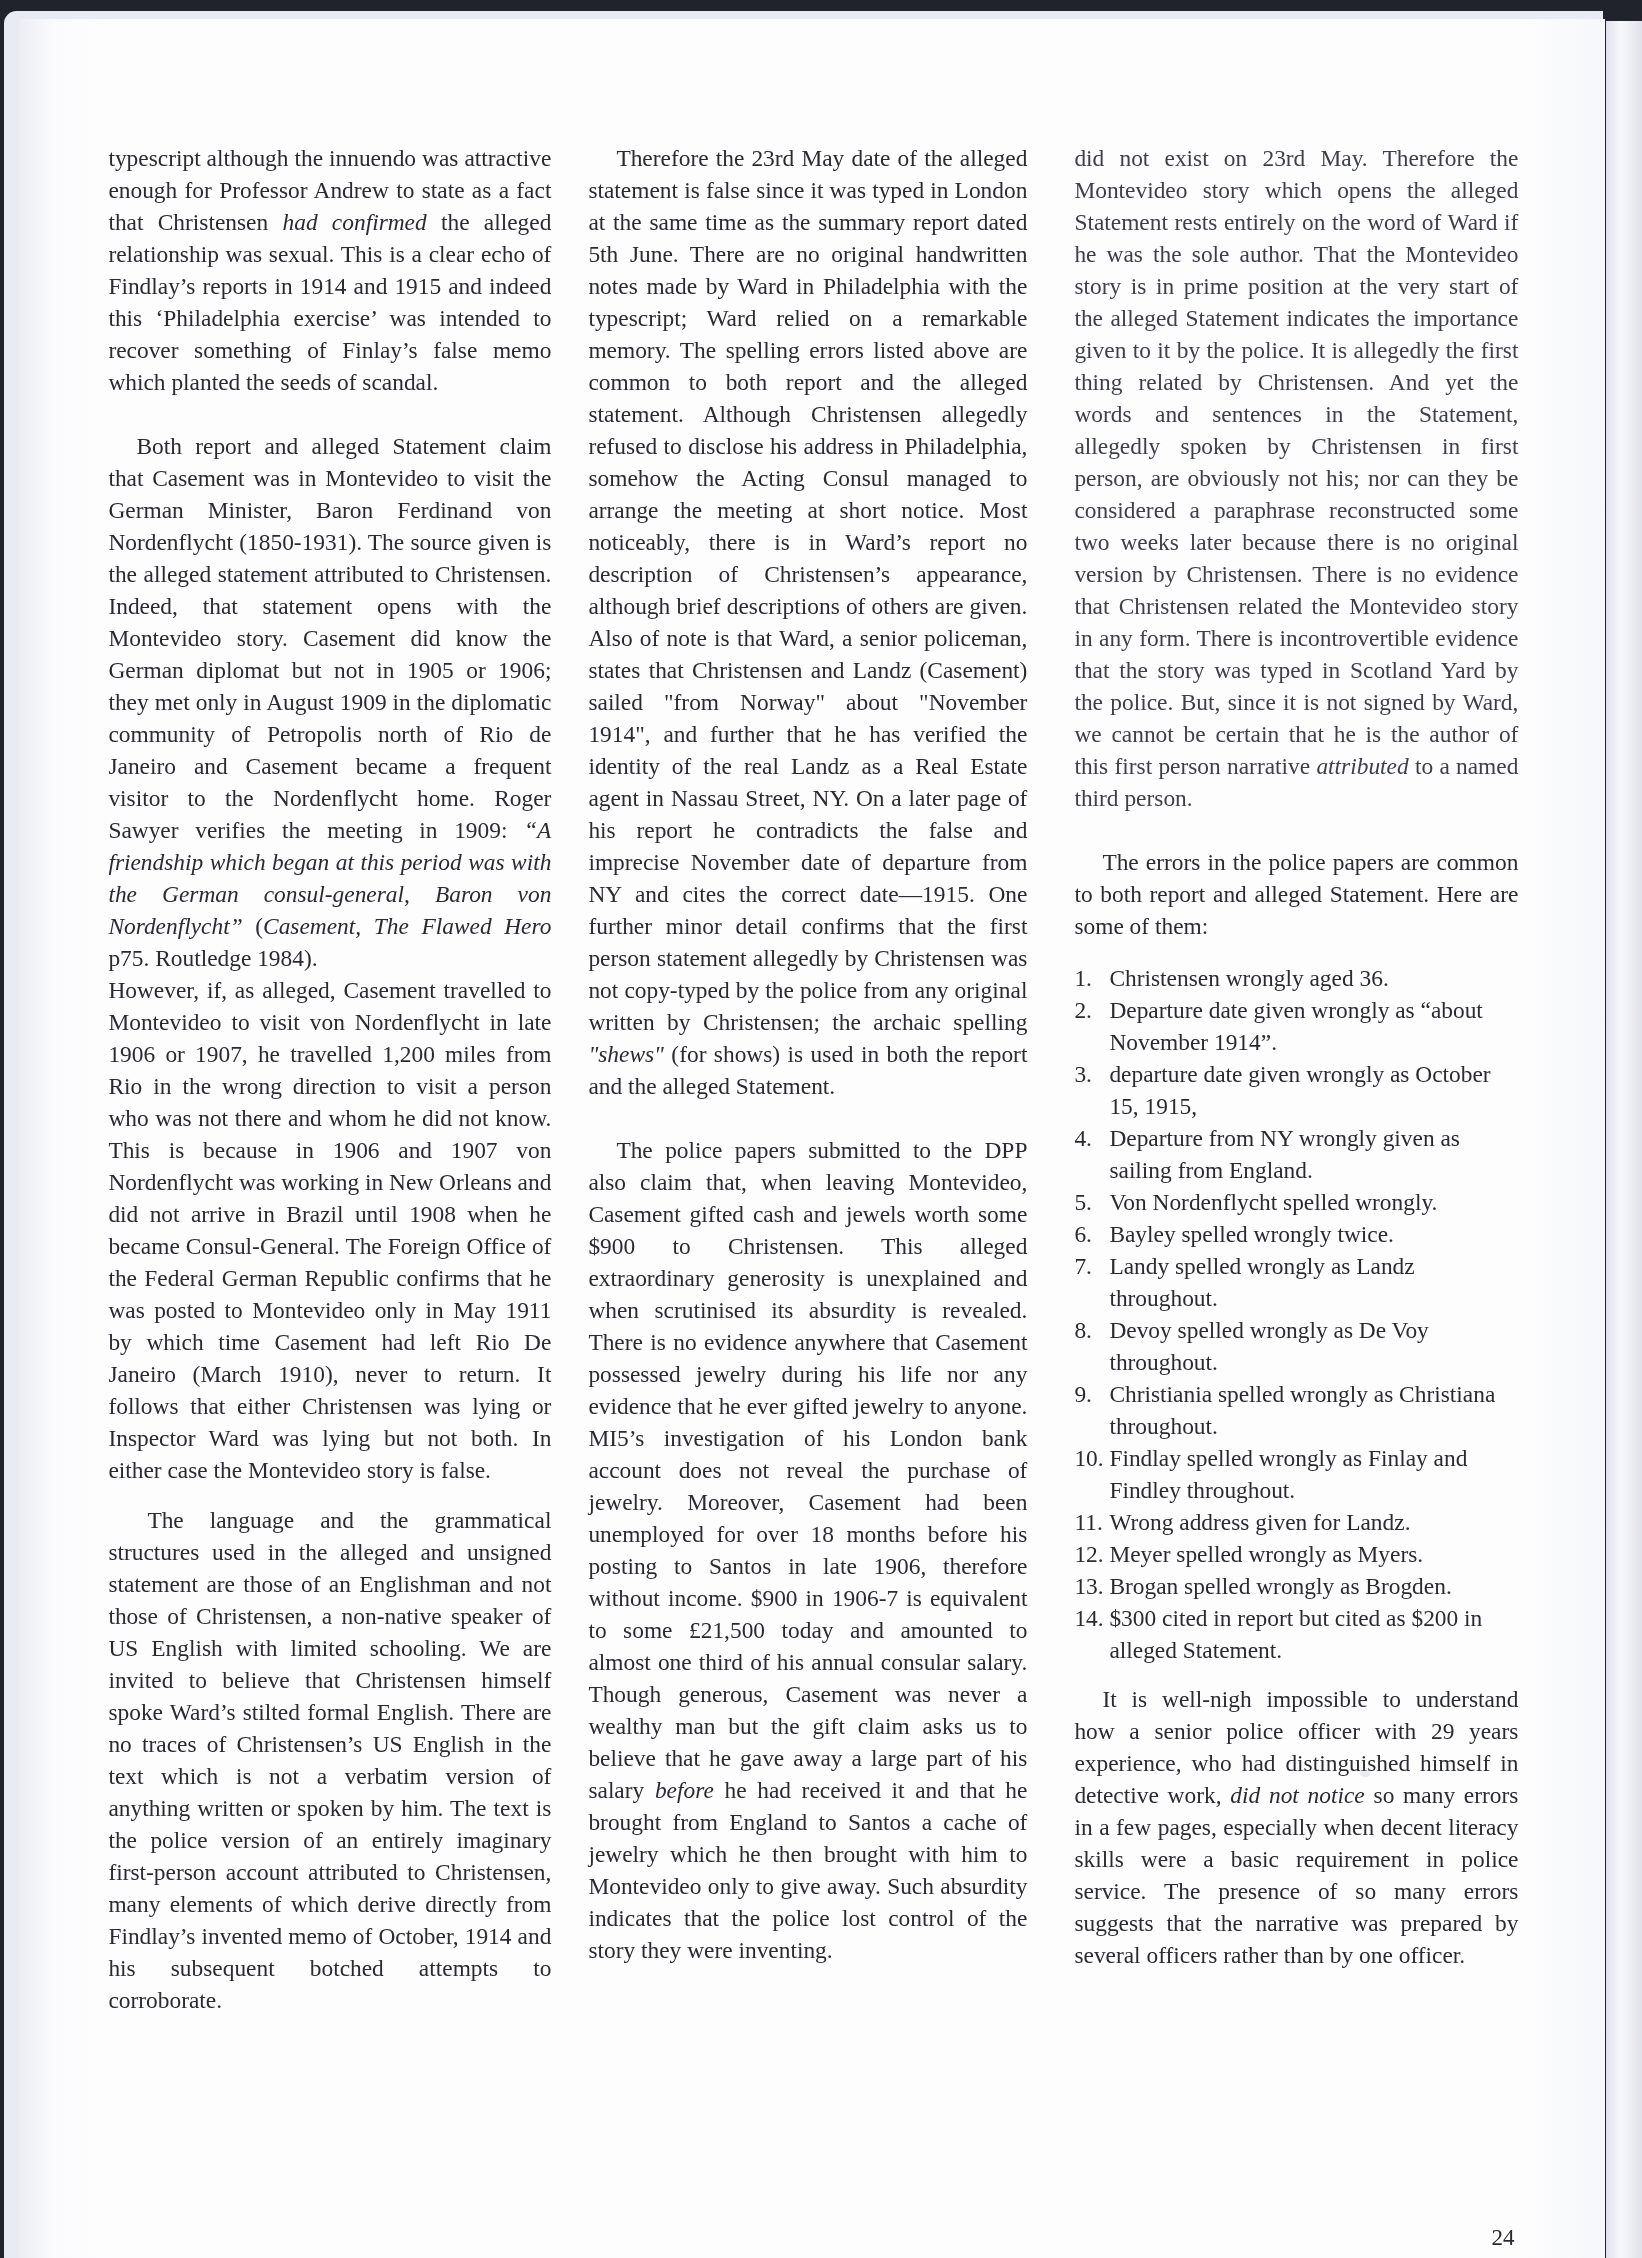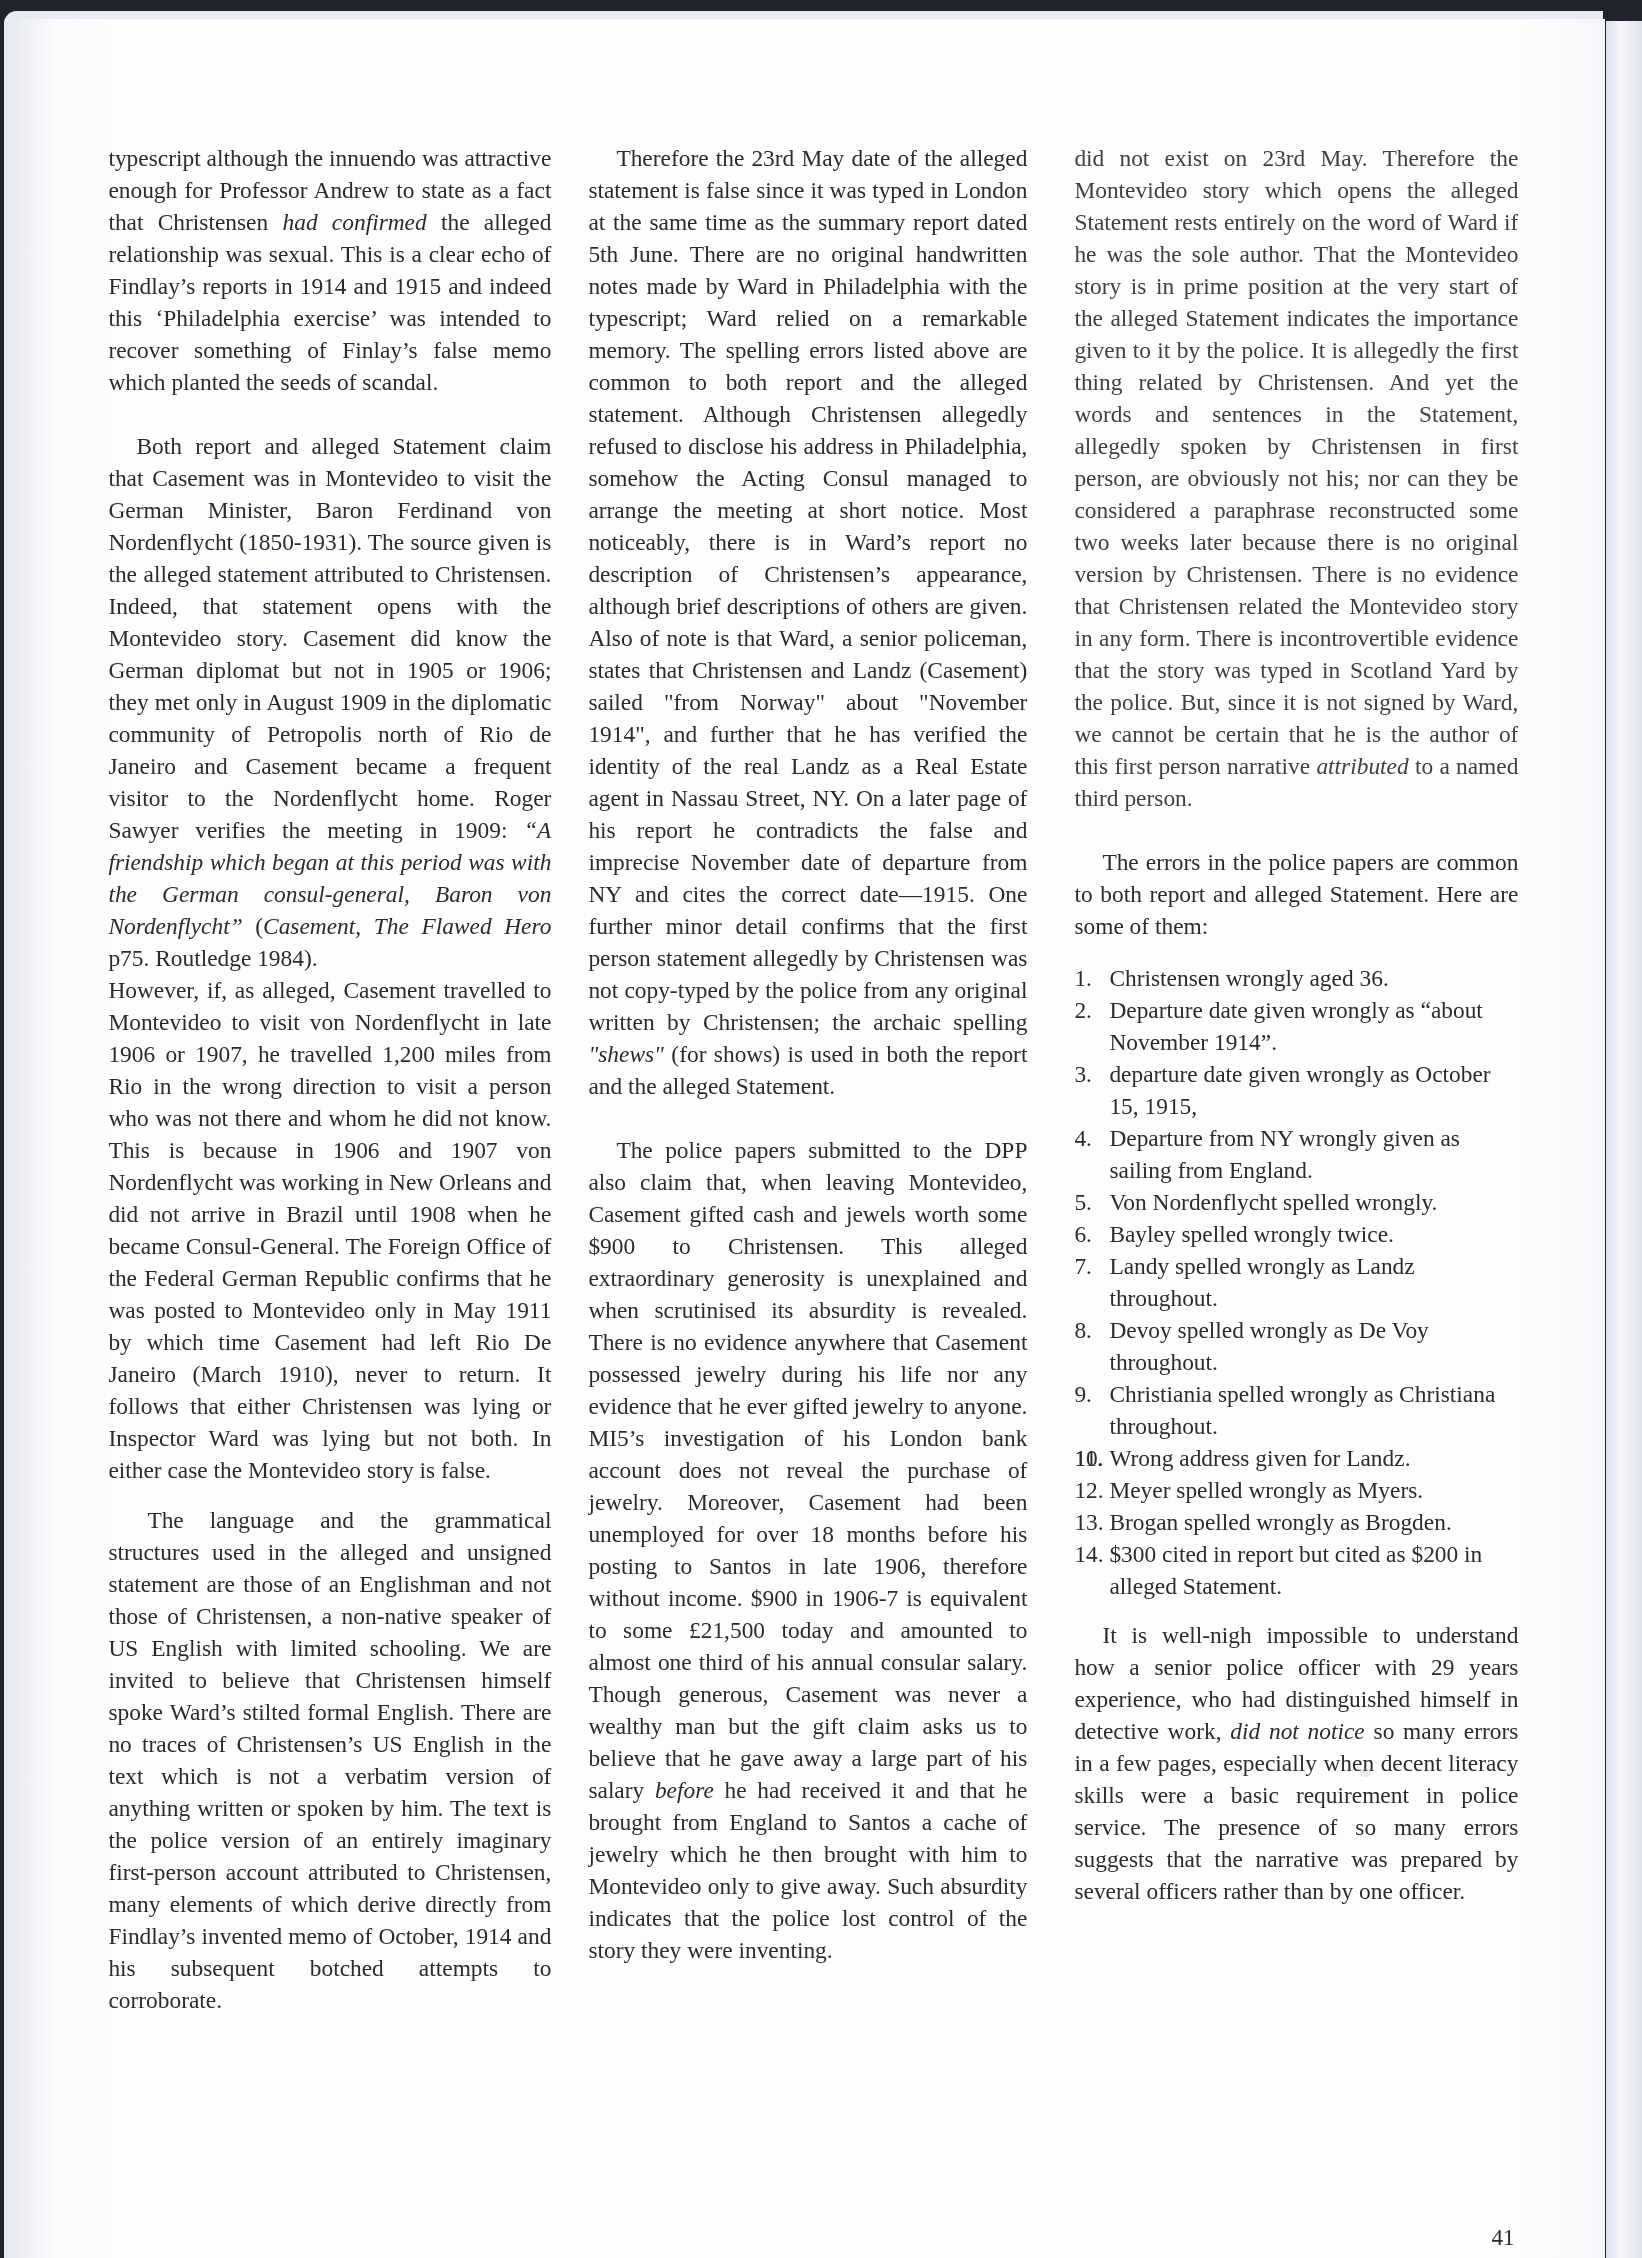--- a/index.html
+++ b/index.html
@@ -134,29 +134,29 @@
     <ol class="errors">
       <li><span class="num">1.</span><span>Christensen wrongly aged 36.</span></li>
       <li><span class="num">2.</span><span>Departure date given wrongly as “about November 1914”.</span></li>
       <li><span class="num">3.</span><span>departure date given wrongly as October 15, </span><span class="u">1915,</span></li>
       <li><span class="num">4.</span><span>Departure from NY wrongly given as sailing </span><span class="u">from </span><span>England.</span></li>
       <li><span class="num">5.</span><span>Von Nordenflycht spelled wrongly.</span></li>
       <li><span class="num">6.</span><span>Bayley spelled wrongly twice.</span></li>
       <li><span class="num">7.</span><span>Landy spelled wrongly as Landz throughout.</span></li>
       <li><span class="num">8.</span><span>Devoy spelled wrongly as De Voy throughout.</span></li>
       <li><span class="num">9.</span><span>Christiania spelled wrongly as Christiana throughout.</span></li>
-      <li><span class="num">10.</span></li>
+      <li><span class="num">10.</span><span>Findlay spelled wrongly as Finlay and Findley throughout.</span></li>
       <li><span class="num">11.</span><span>Wrong address given for Landz.</span></li>
       <li><span class="num">12.</span><span>Meyer spelled wrongly as Myers.</span></li>
       <li><span class="num">13.</span><span>Brogan spelled wrongly as Brogden.</span></li>
       <li><span class="num">14.</span><span>$300 cited in report but cited as $200 in alleged Statement.</span></li>
     </ol>
 
     <p class="indent gap-small"><span>It is well-nigh impossible to understand how a senior police officer with 29 years experience, who had distinguished himself in detective work, </span><em>did not notice</em><span> so many errors in a few pages, especially when decent literacy skills were a basic requirement in police service. The presence of so many errors suggests that the narrative was prepared by several officers rather than by one officer.</span></p>
 
   </div>
 
-  <div class="page-number">41</div>
+  <div class="page-number">24</div>
 
   <div class="smudge" style="left:1341px; top:1749px; width:10.6px; height:8.8px;"></div>
   <div class="smudge" style="left:238px; top:554px; width:26.5px; height:4.4px;"></div>
 </div>
 
 
 </body></html>

